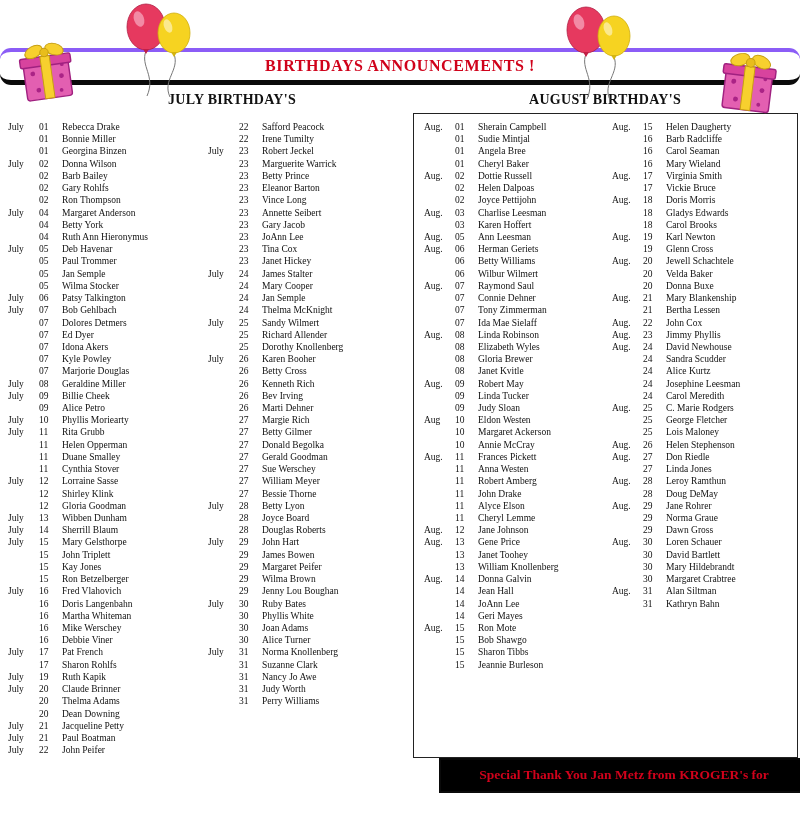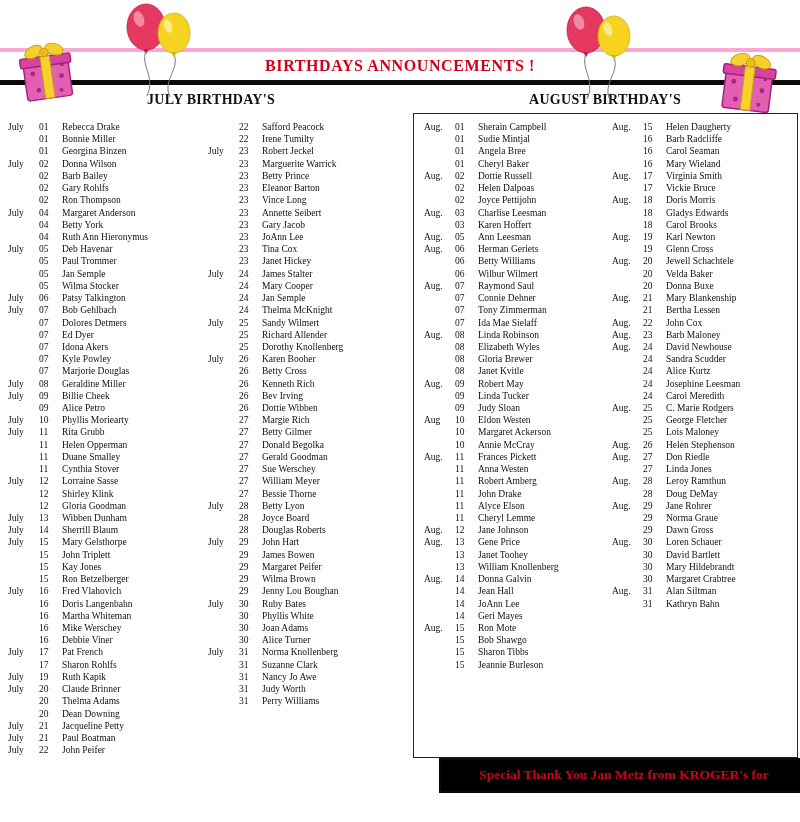--- a/index.html
+++ b/index.html
@@ -6,40 +6,40 @@
     --accent-red:#d0021b;
   }
   html,body{margin:0;padding:0;background:#fff;}
   .page{
     position:relative;width:800px;height:822px;background:#fff;overflow:hidden;
     font-family:"Liberation Serif", serif;color:#111;
   }
   
   .banner{
     position:absolute;left:0;top:48px;width:800px;height:28px;
-    border-top:4px solid #f9a8d4;border-bottom:5px solid #0a0a0a;
-    display:flex;align-items:center;justify-content:center;background:#fff;
+    border-top:4px solid #8b5cf6;border-bottom:5px solid #0a0a0a;
+    display:flex;align-items:center;justify-content:center;background:#fff;border-radius:11px;
   }
   .banner-title{
     color:var(--accent-red);font-weight:bold;font-size:16px;letter-spacing:.6px;
   }
   
   .balloons{position:absolute;z-index:3;}
   .balloons-left{left:116px;top:2px;width:84px;height:98px;}
   .balloons-right{left:556px;top:5px;width:84px;height:98px;}
   .string{fill:none;stroke:#777;stroke-width:1;}
   .gift{position:absolute;z-index:3;}
   .gift-left{left:14px;top:40px;width:66px;height:64px;}
   .gift-right{left:708px;top:50px;width:80px;height:66px;}
   
   .heading{
     position:absolute;top:92px;font-weight:bold;font-size:14px;letter-spacing:.3px;
     text-align:center;color:#111;
   }
-  .heading-july{left:16px;width:390px;}
+  .heading-july{left:0;width:390px;padding-left:37px;}
   .heading-august{left:410px;width:390px;}
   
   .august-box{
     position:absolute;left:413px;top:113px;width:383px;height:643px;
     border:1px solid #222;background:transparent;
   }
   .list{position:absolute;top:121px;display:flex;z-index:1;}
   .july-list{left:8px;width:392px;}
   .august-list{left:424px;width:368px;}
   .col{display:flex;flex-direction:column;}
@@ -585,21 +585,21 @@
 
         <div class="row">
           <span class="mon"></span>
           <span class="day">26</span>
           <span class="name">Bev Irving</span>
         </div>
 
         <div class="row">
           <span class="mon"></span>
           <span class="day">26</span>
-          <span class="name">Dottie Wibben</span>
+          <span class="name">Marti Dehner</span>
         </div>
 
         <div class="row">
           <span class="mon"></span>
           <span class="day">27</span>
           <span class="name">Margie Rich</span>
         </div>
 
         <div class="row">
           <span class="mon"></span>
@@ -1114,21 +1114,21 @@
 
         <div class="row">
           <span class="mon">Aug.</span>
           <span class="day">22</span>
           <span class="name">John Cox</span>
         </div>
 
         <div class="row">
           <span class="mon">Aug.</span>
           <span class="day">23</span>
-          <span class="name">Barb Maloney</span>
+          <span class="name">Jimmy Phyllis</span>
         </div>
 
         <div class="row">
           <span class="mon">Aug.</span>
           <span class="day">24</span>
           <span class="name">David Newhouse</span>
         </div>
 
         <div class="row">
           <span class="mon"></span>

